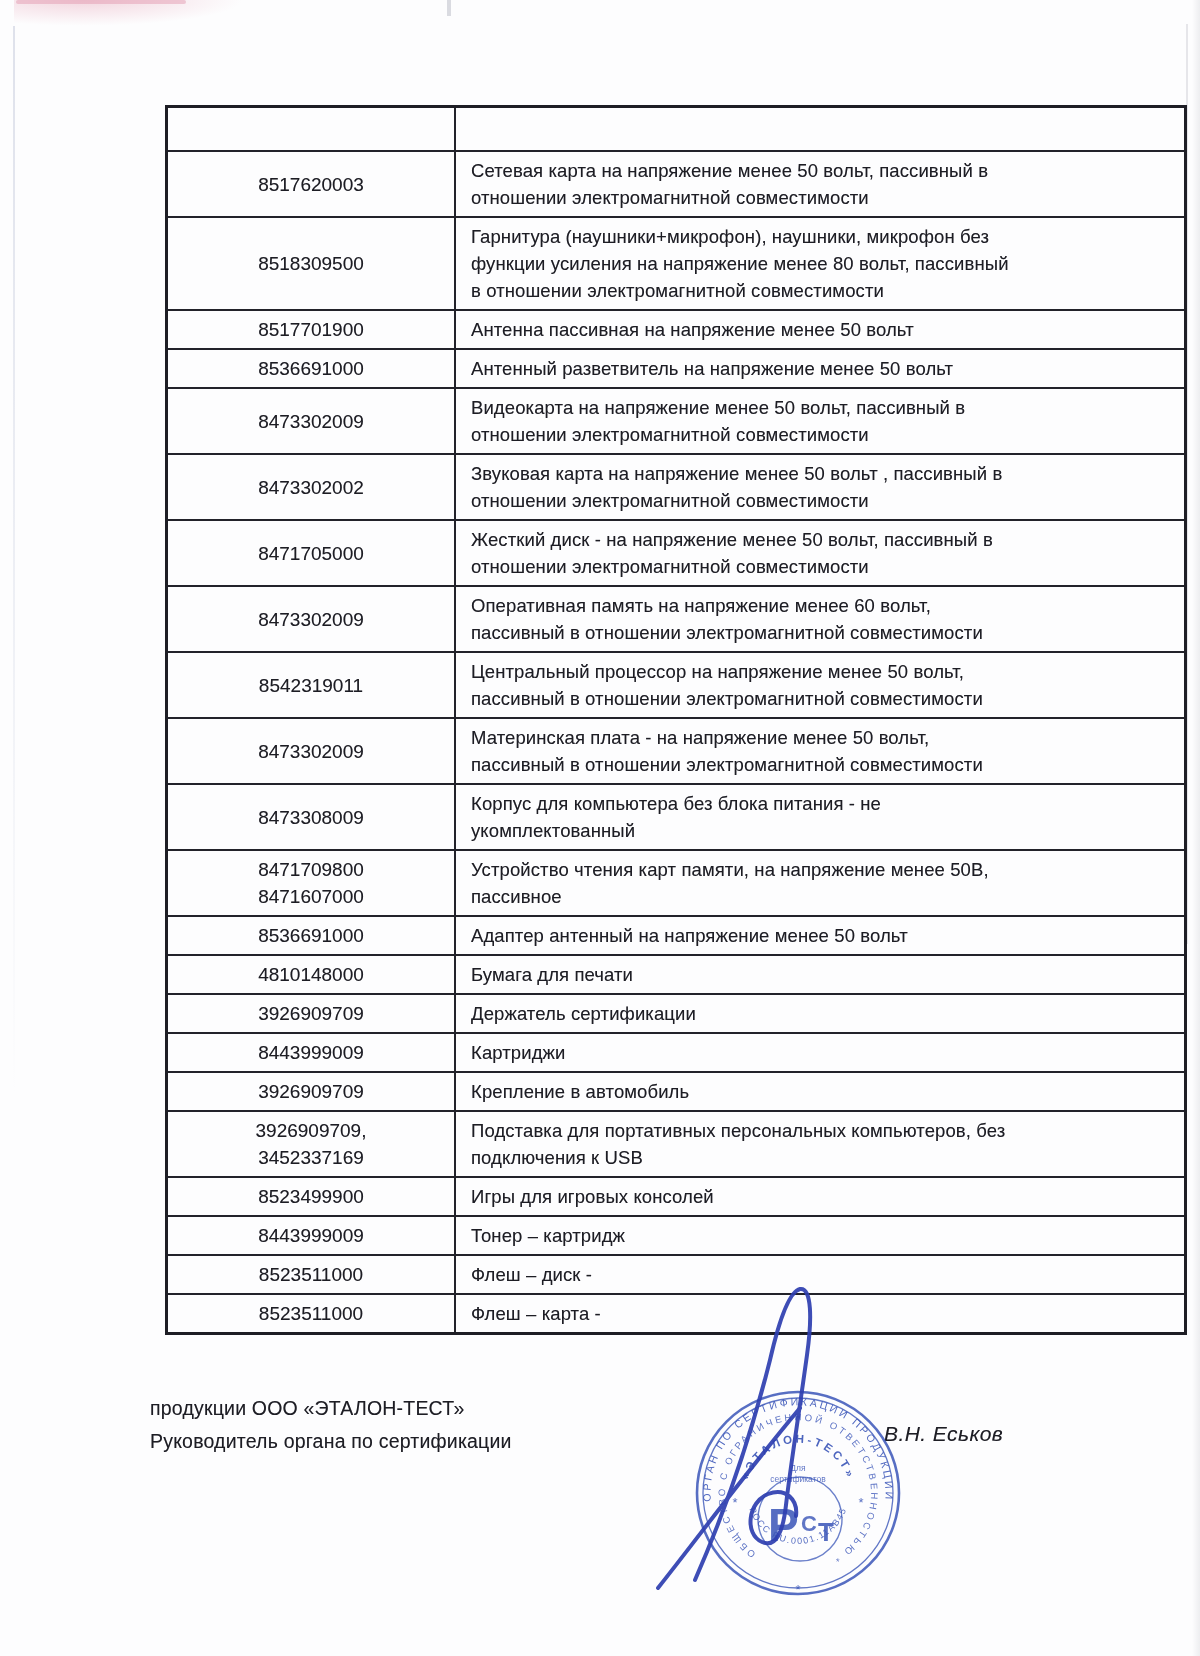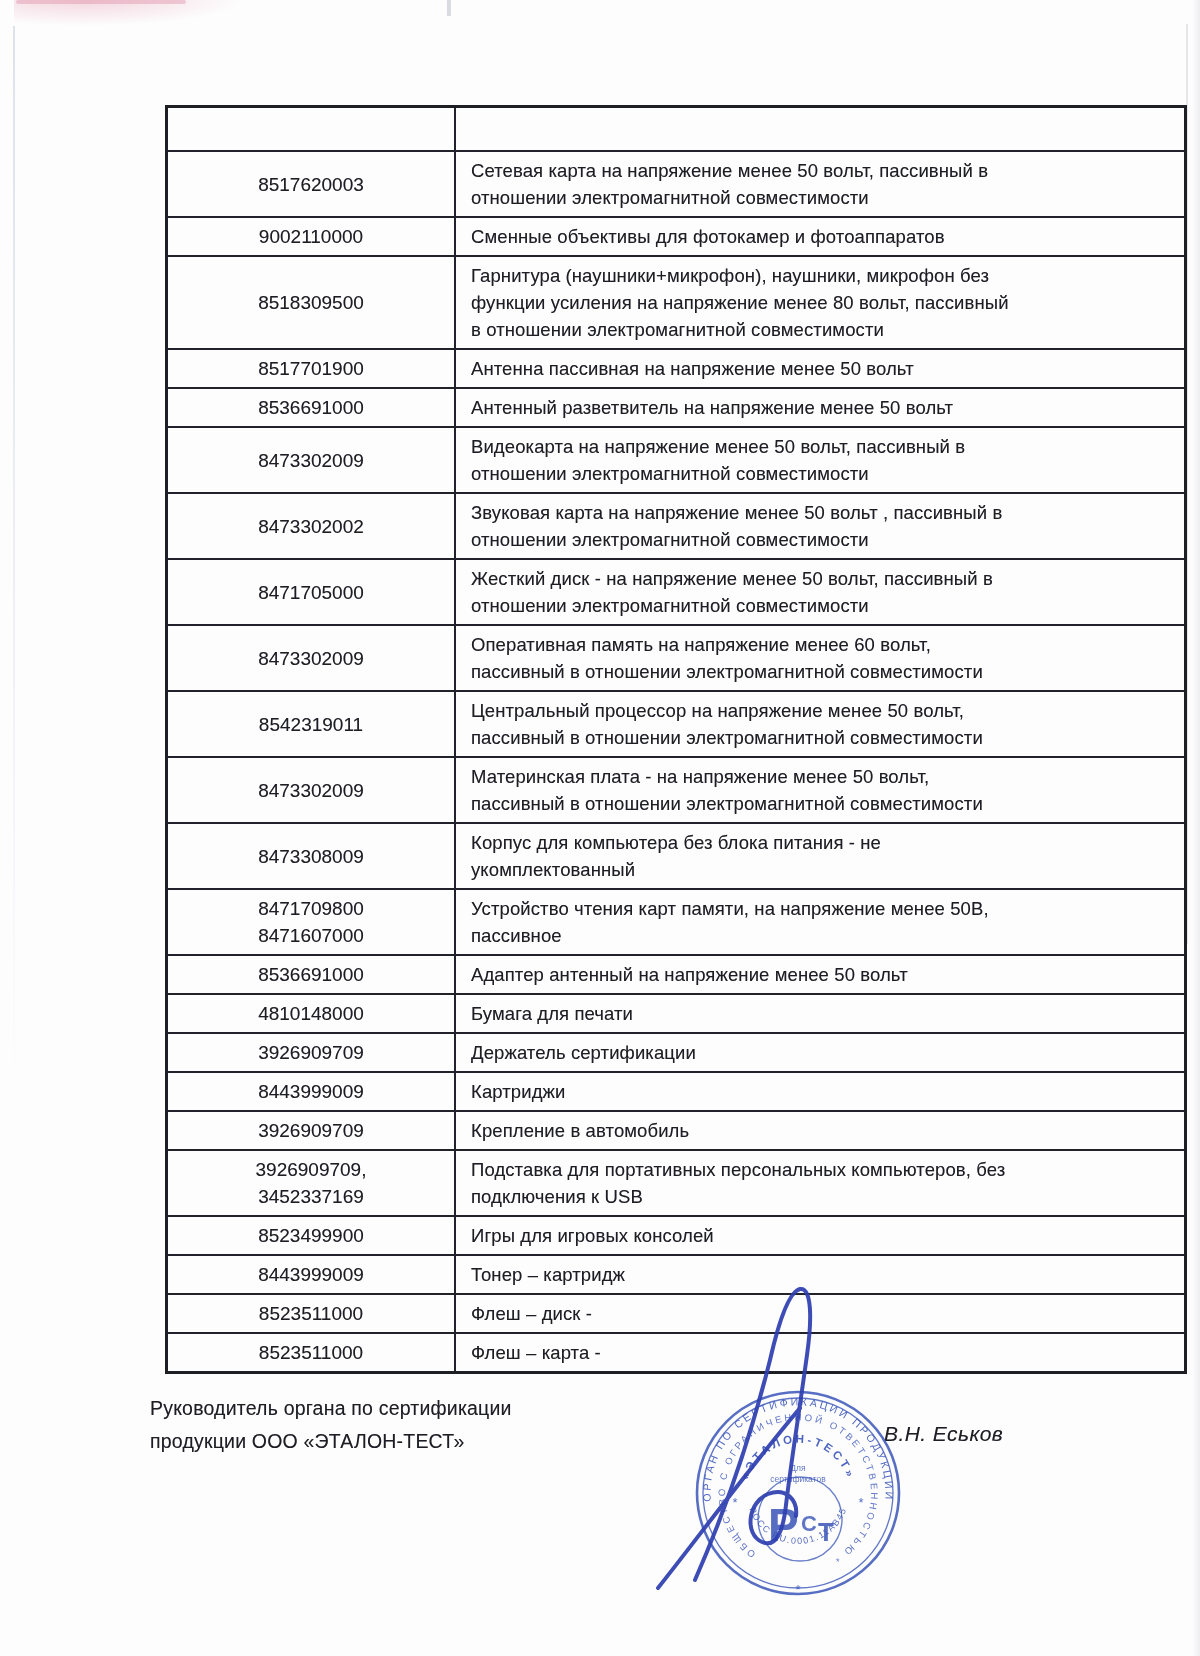--- a/index.html
+++ b/index.html
@@ -67,24 +67,20 @@
       <td class="code"></td>
       <td class="desc"></td>
     </tr>
 
       <tr>
         <td class="code">8517620003</td>
         <td class="desc">Сетевая карта на напряжение менее 50 вольт, пассивный в
 отношении электромагнитной совместимости</td>
       </tr>
 
-      <tr>
-        <td class="code">9002110000</td>
-        <td class="desc">Сменные объективы для фотокамер и фотоаппаратов</td>
-      </tr>
 
       <tr>
         <td class="code">8518309500</td>
         <td class="desc">Гарнитура (наушники+микрофон), наушники, микрофон без
 функции усиления на напряжение менее 80 вольт, пассивный
 в отношении электромагнитной совместимости</td>
       </tr>
 
       <tr>
         <td class="code">8517701900</td>
@@ -194,22 +190,22 @@
       </tr>
 
       <tr>
         <td class="code">8523511000</td>
         <td class="desc">Флеш – карта -</td>
       </tr>
     </tbody>
 </table>
 
 <div class="sig-label">
+  <div>продукции ООО «ЭТАЛОН-ТЕСТ»</div>
   <div>Руководитель органа по сертификации</div>
-  <div>продукции ООО «ЭТАЛОН-ТЕСТ»</div>
 </div>
 <div class="sig-name">В.Н. Еськов</div>
 
 <div class="stamp-wrap">
   <svg width="320" height="340" viewBox="0 0 320 340">
     <g transform="translate(158,223)" fill="none" stroke="#3a55b8">
       <circle r="101" stroke-width="2.6" opacity=".85"></circle>
       <circle r="95" stroke-width="1.3" opacity=".8"></circle>
       <circle cx="2" cy="26" r="42" stroke-width="1.4" opacity=".75"></circle>
       <defs>

